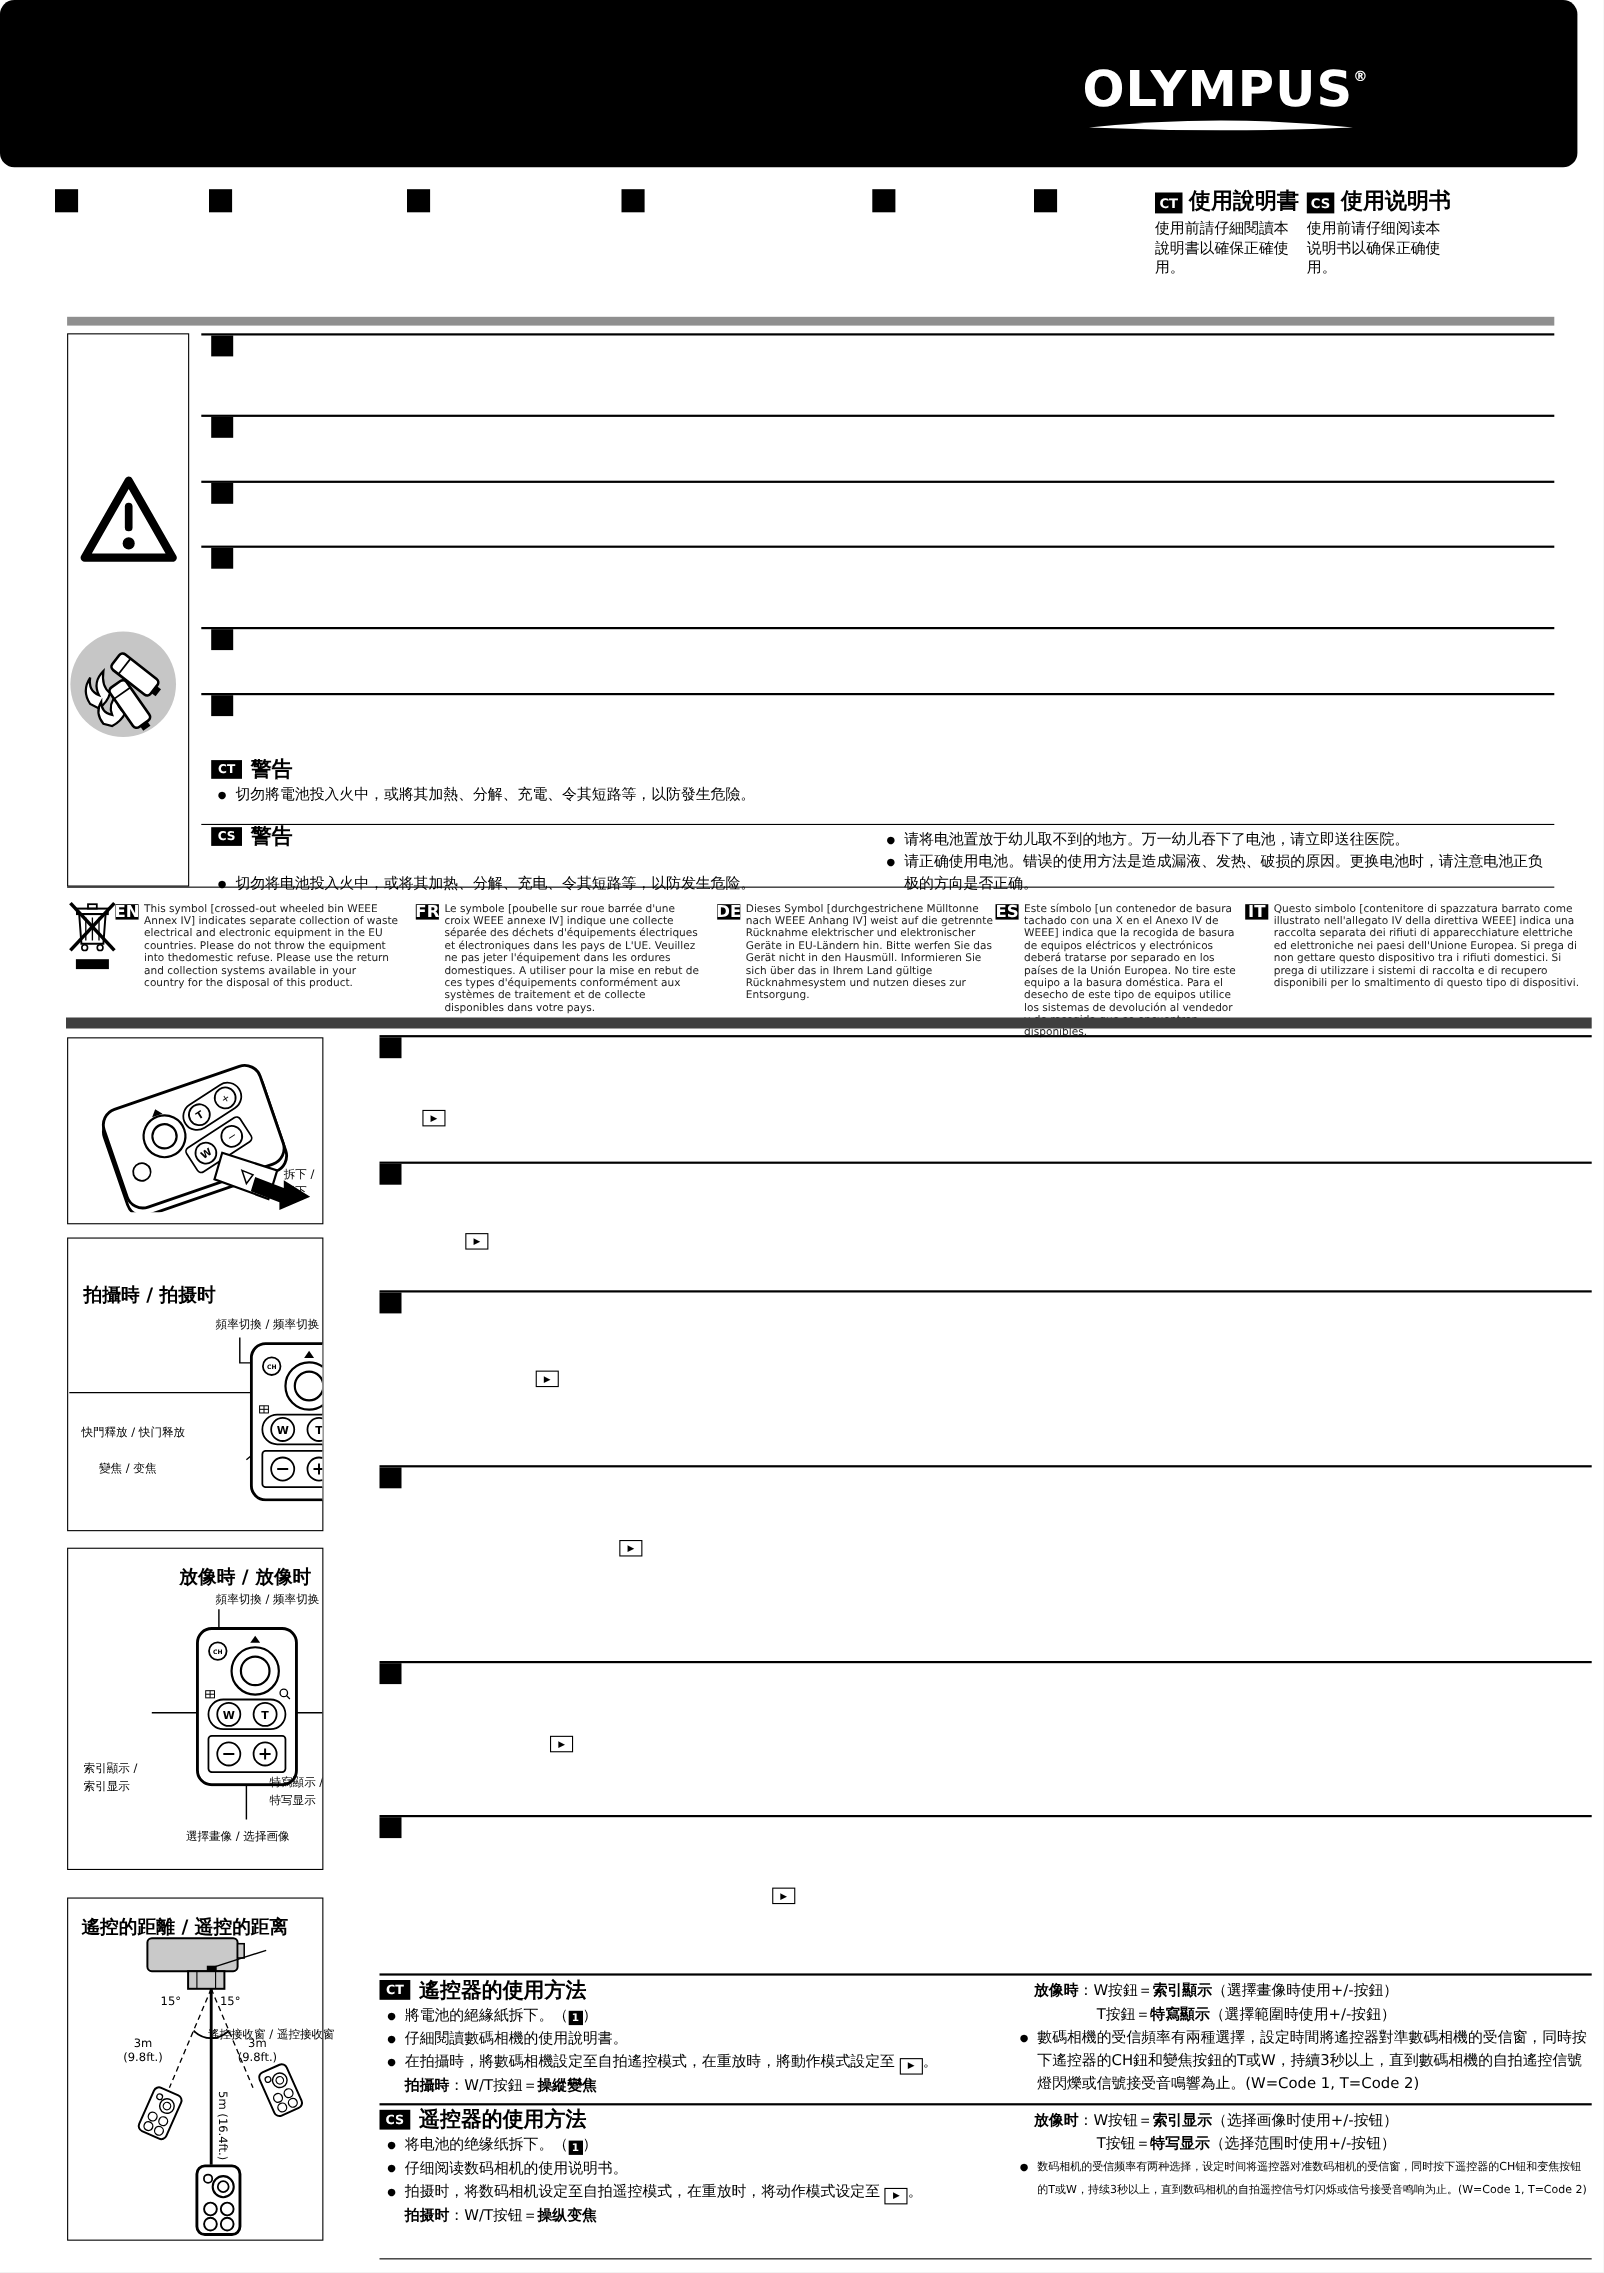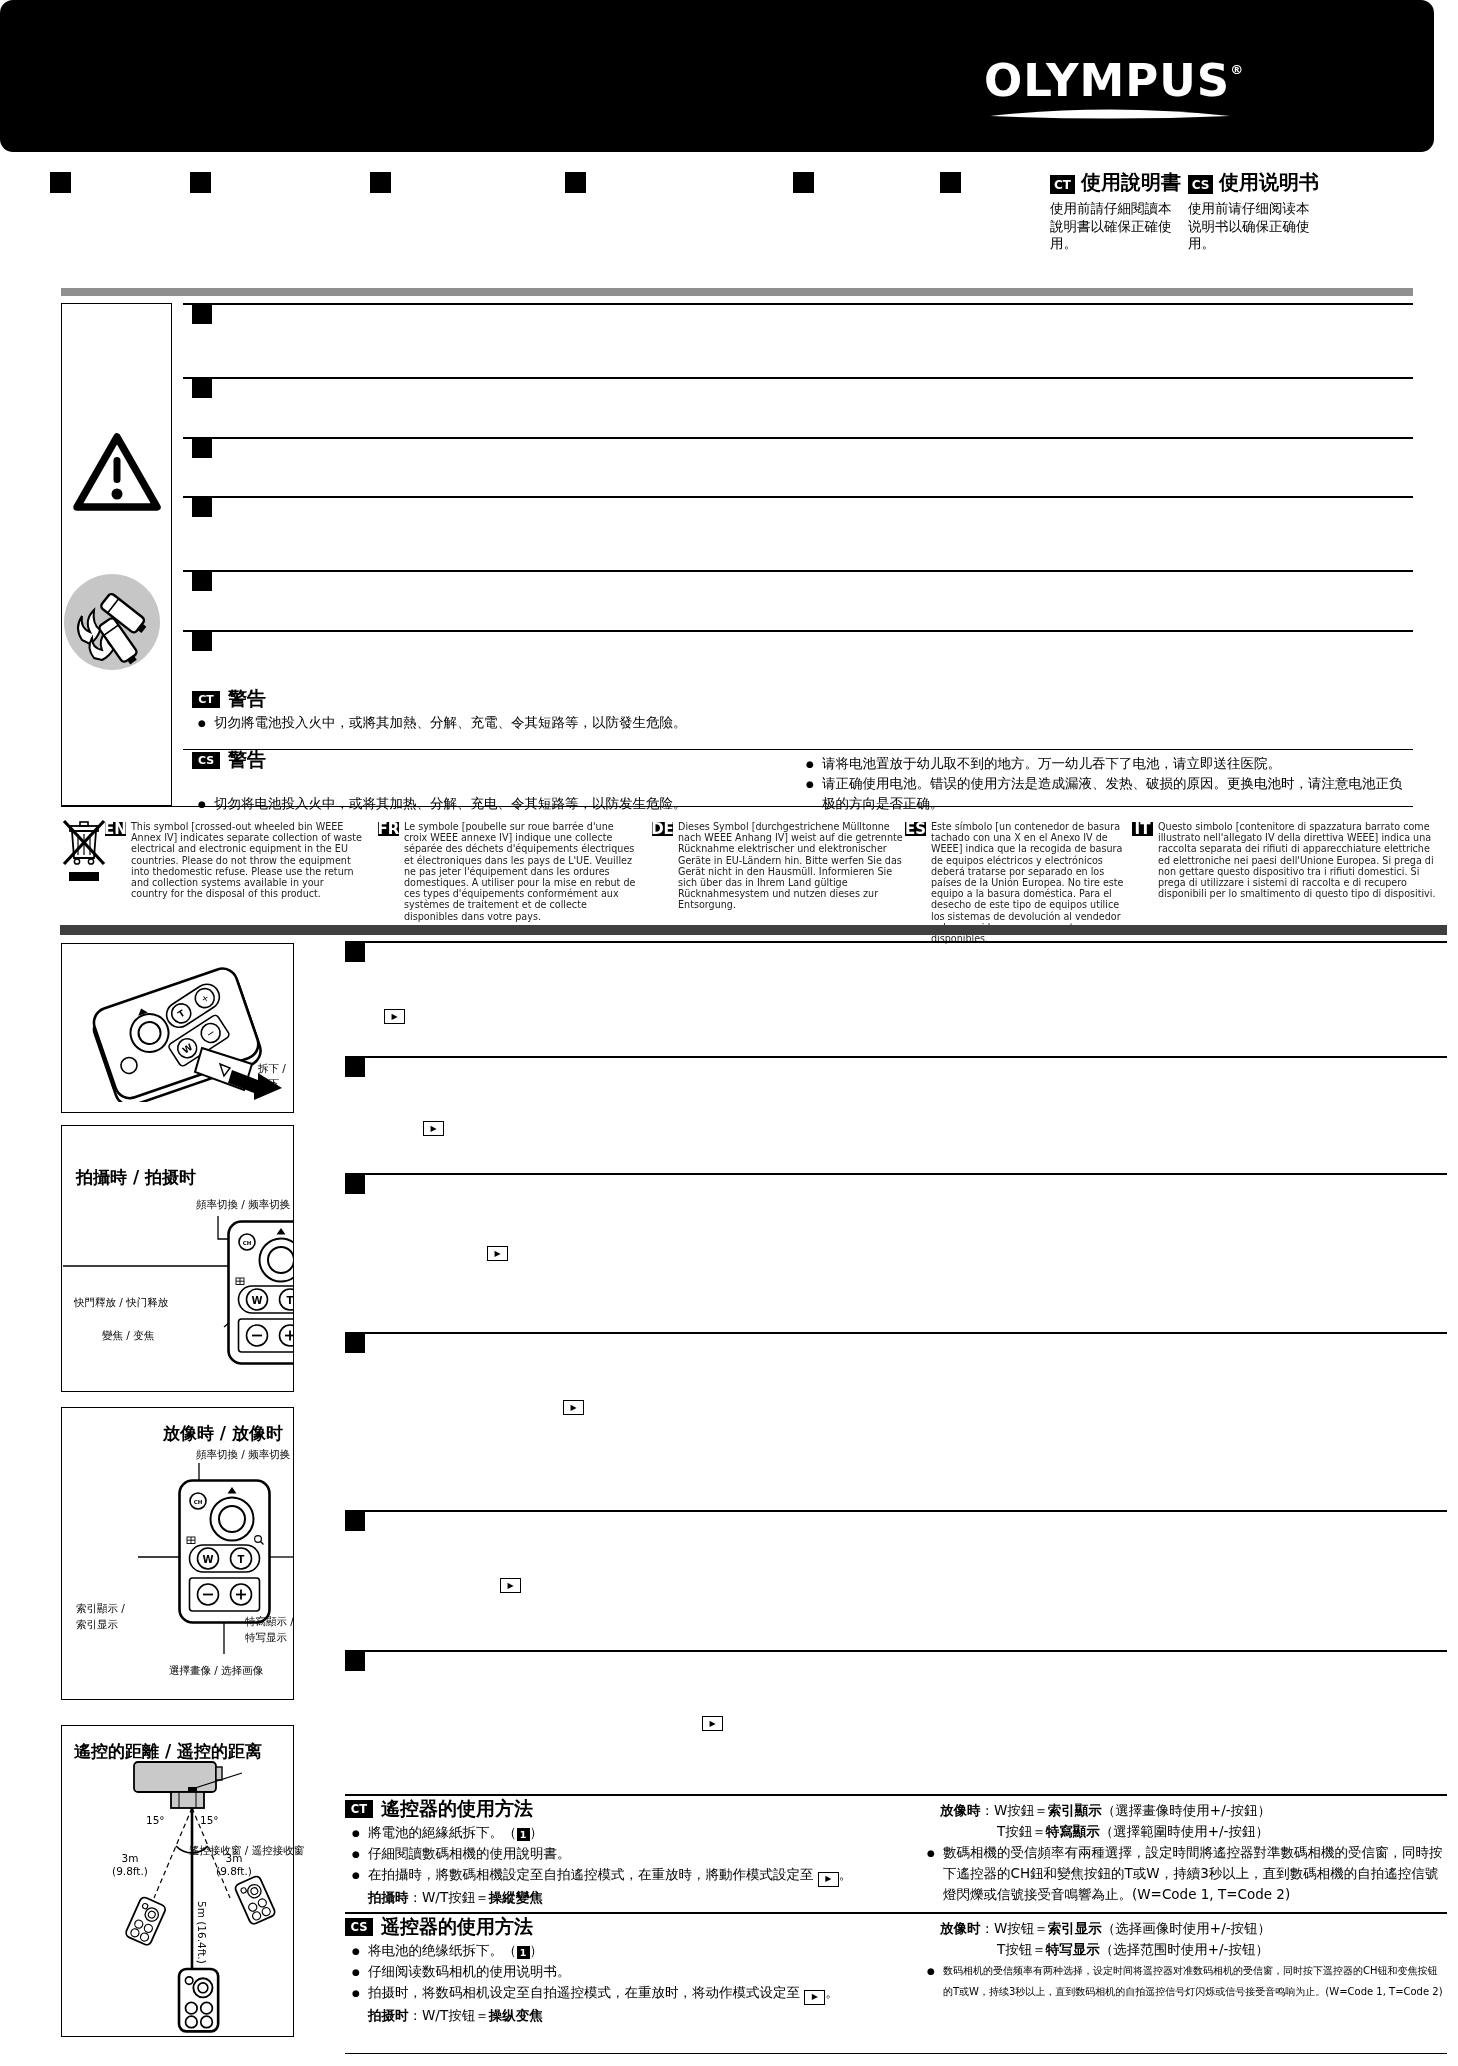--- a/index.html
+++ b/index.html
@@ -199,21 +199,21 @@
       <text x="30" y="83.5" font-size="10" font-weight="bold" text-anchor="middle">W</text>
       <text x="63" y="83.5" font-size="10" font-weight="bold" text-anchor="middle">T</text>
       <rect x="11.5" y="99" width="70" height="33" rx="3" fill="#fff" stroke="#000" stroke-width="1.6"></rect>
       <circle cx="30" cy="115.5" r="10.5" fill="#fff" stroke="#000" stroke-width="1.6"></circle>
       <circle cx="63" cy="115.5" r="10.5" fill="#fff" stroke="#000" stroke-width="1.6"></circle>
       <line x1="25" y1="115.5" x2="35" y2="115.5" stroke="#000" stroke-width="1.8"></line>
       <line x1="58" y1="115.5" x2="68" y2="115.5" stroke="#000" stroke-width="1.8"></line>
       <line x1="63" y1="110.5" x2="63" y2="120.5" stroke="#000" stroke-width="1.8"></line>
     </svg>
     <div class="lbl" style="left:12px;top:170px;">快門釋放 / 快门释放</div>
-    <div class="lbl" style="left:40px;top:203px;">變焦 / 变焦</div>
+    <div class="lbl" style="left:28px;top:203px;">變焦 / 变焦</div>
   </div>
 
   <div class="figbox" style="top:1407px;height:293px;overflow:hidden;">
     <div class="abs" style="right:10px;top:14px;font-size:17px;font-weight:900;white-space:nowrap;">放像時 / 放像时</div>
     <div class="lbl" style="left:134px;top:40px;">頻率切換 / 频率切换</div>
     <svg class="abs" style="left:0;top:0;" width="233" height="291" viewBox="0 0 233 291">
       <line x1="137" y1="55" x2="137" y2="84" stroke="#000" stroke-width="1.3"></line>
       <line x1="76" y1="149" x2="117" y2="149" stroke="#000" stroke-width="1.3"></line>
       <line x1="208" y1="149" x2="232" y2="149" stroke="#000" stroke-width="1.3"></line>
       <line x1="162" y1="213" x2="162" y2="246" stroke="#000" stroke-width="1.3"></line>

